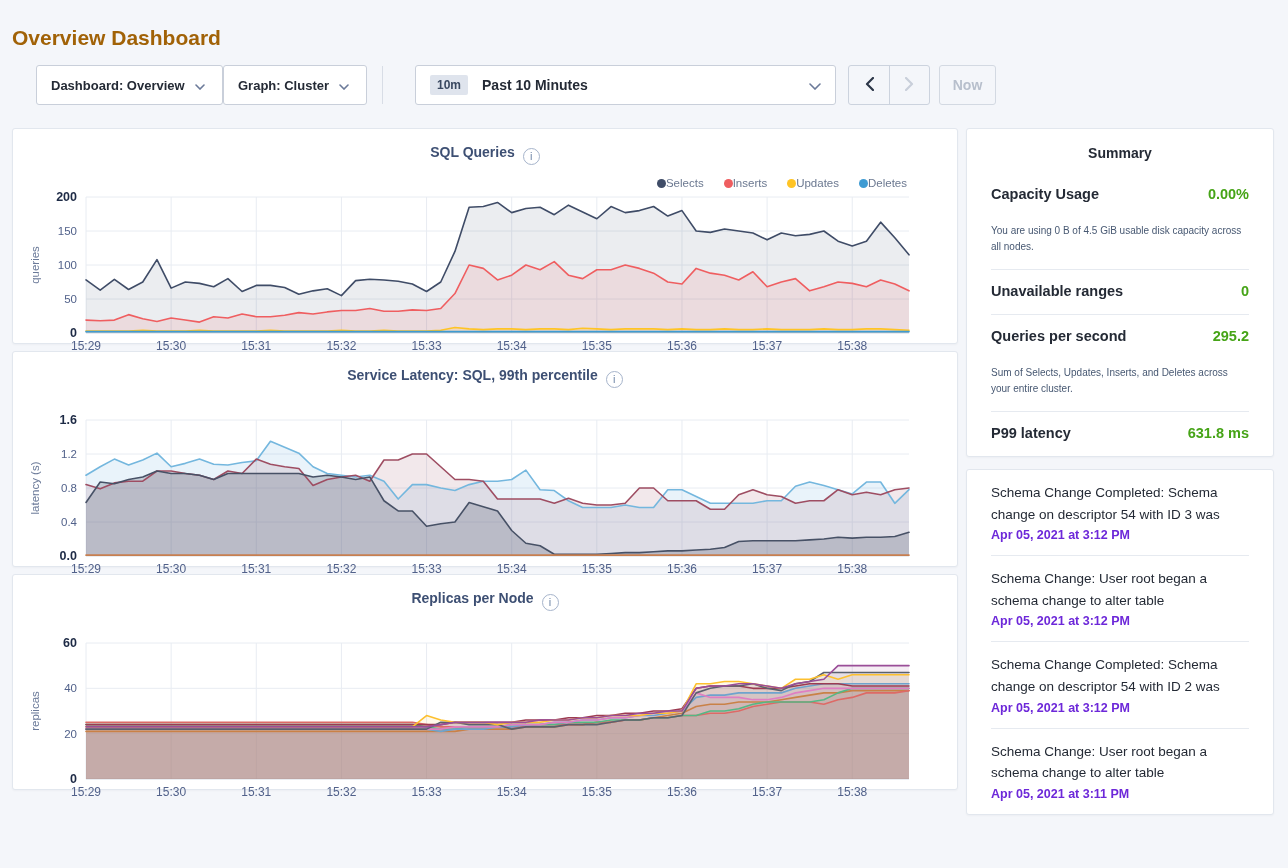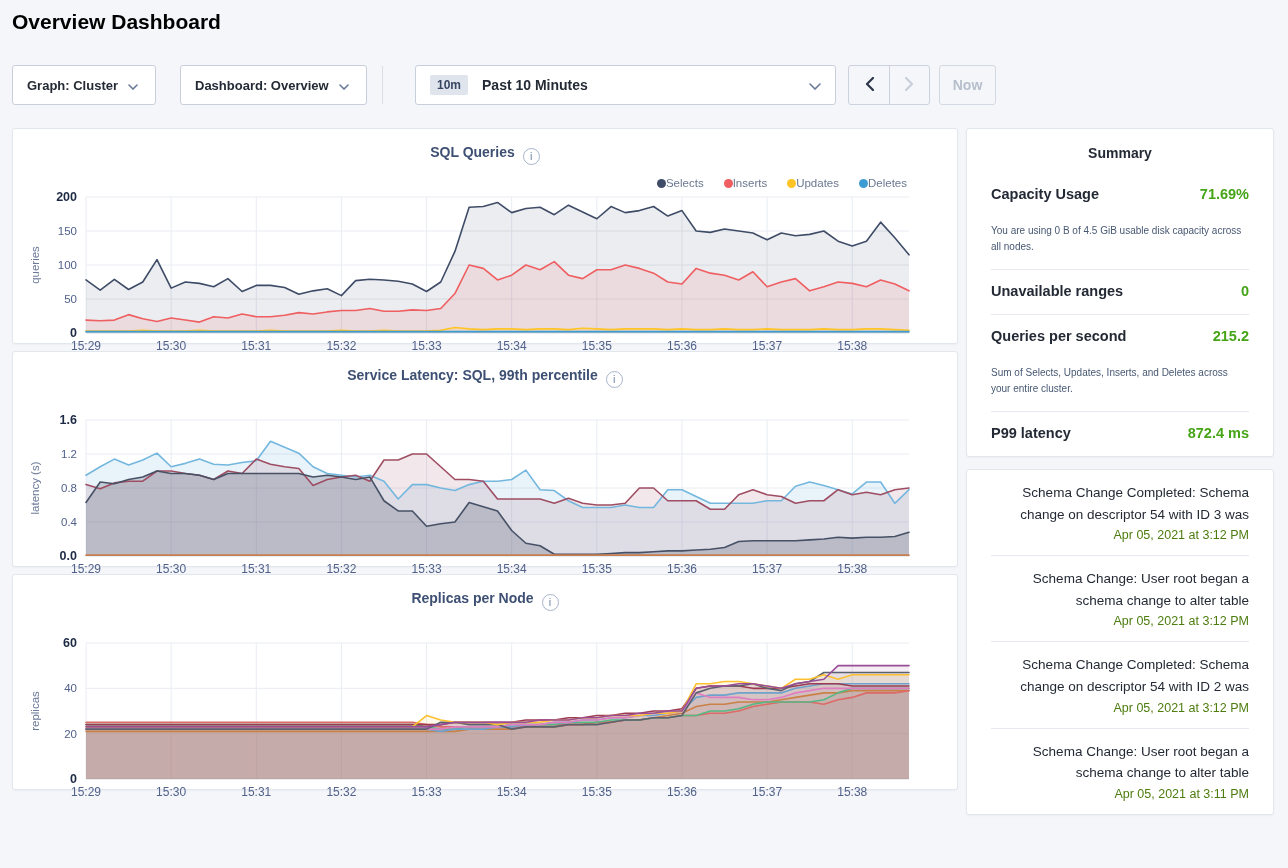--- a/index.html
+++ b/index.html
@@ -1,21 +1,21 @@
 <!DOCTYPE html>
 <html><head>
 <meta charset="utf-8">
 <style>
   * { box-sizing: border-box; }
   html,body { margin:0; padding:0; }
   body {
     width:1288px; height:868px; overflow:hidden; position:relative;
     background:#f4f6fa; font-family:"Liberation Sans", sans-serif; color:#242a35;
   }
-  h1.page-title { position:absolute; top:10px; left:12px; margin:0; font-size:21px; font-weight:600; color:#000000; }
+  h1.page-title { position:absolute; top:26px; left:12px; margin:0; font-size:21px; font-weight:600; color:#a16207; }
 
   
   .toolbar { position:absolute; top:65px; left:12px; height:40px; display:flex; align-items:center; }
   .dd-btn {
     height:40px; background:#fff; border:1px solid #c9cfda; border-radius:3px;
     display:flex; align-items:center; gap:10px; padding:0 14px;
     font-size:13px; font-weight:700; color:#242a35; cursor:pointer;
   }
   .dd-btn.graph { width:144px; }
   .dd-btn.dash  { width:187px; margin-left:24px; }
@@ -54,41 +54,41 @@
   .side-panel { background:#fff; border:1px solid #e2e7ee; border-radius:3px;
     box-shadow:0 1px 2px rgba(40,50,70,.04); margin-bottom:12px; padding:0 24px; }
   .side-title { text-align:center; font-size:14px; font-weight:700; color:#242a35; padding:16px 0 12px; }
   .sum-row { padding:13px 0 15px; }
   .sum-row + .sum-row { border-top:1px solid #e6eaf0; }
   .sum-head { display:flex; align-items:baseline; }
   .sum-label { font-size:14.5px; font-weight:700; color:#242a35; }
   .sum-link { font-size:14.5px; font-weight:700; margin-left:12px; text-decoration:none; cursor:pointer; }
   .sum-value { margin-left:auto; font-size:14.5px; font-weight:700; }
   .sum-sub { font-size:10px; color:#475872; line-height:1.55; margin-top:21px; }
-  .event-item { padding:12px 0 13px;text-align:right; }
+  .event-item { padding:12px 0 13px; }
   .event-item + .event-item { border-top:1px solid #e6eaf0; }
   .event-text { font-size:13.5px; color:#242a35; line-height:1.6; }
-  .event-time { font-size:12.5px; color:#4d7c0f; margin-top:3px; }
+  .event-time { font-size:12.5px; color:#6d28d9; margin-top:3px;font-weight:bold; }
 </style>
 </head>
 <body>
 
 <h1 class="page-title">Overview Dashboard</h1>
 
 <div class="toolbar">
-  <div class="dd-btn graph">
-    <span>Graph: Cluster</span>
+  <div class="dd-btn dash">
+    <span>Dashboard: Overview</span>
     <span>
       <svg width="10" height="6" viewBox="0 0 10 6">
           <path d="M1 1l4 4 4-4" stroke="#6b7a99" stroke-width="1.6" fill="none" stroke-linecap="round"></path>
         </svg>
     </span>
   </div>
-  <div class="dd-btn dash">
-    <span>Dashboard: Overview</span>
+  <div class="dd-btn graph">
+    <span>Graph: Cluster</span>
     <span>
       <svg width="10" height="6" viewBox="0 0 10 6">
           <path d="M1 1l4 4 4-4" stroke="#6b7a99" stroke-width="1.6" fill="none" stroke-linecap="round"></path>
         </svg>
     </span>
   </div>
   <div class="vdivider"></div>
   <div class="time-selector">
     <span class="range-badge">10m</span>
     <span class="range-label">Past 10 Minutes</span>
@@ -283,41 +283,41 @@
   </div>
 </div>
 
 <div class="sidebar">
   <div class="side-panel">
     <div class="side-title">Summary</div>
     <div id="summary-rows">
         <div class="sum-row">
           <div class="sum-head">
             <span class="sum-label">Capacity Usage</span>
-            <span class="sum-value" style="color: rgb(70, 164, 23);">71.69%</span>
+            <span class="sum-value" style="color: rgb(70, 164, 23);">0.00%</span>
           </div>
           <div class="sum-sub">You are using 0 B of 4.5 GiB usable disk capacity across all nodes.</div>
         </div>
         <div class="sum-row">
           <div class="sum-head">
             <span class="sum-label">Unavailable ranges</span>
             <span class="sum-value" style="color: rgb(70, 164, 23);">0</span>
           </div>
         </div>
         <div class="sum-row">
           <div class="sum-head">
             <span class="sum-label">Queries per second</span>
-            <span class="sum-value" style="color: rgb(70, 164, 23);">215.2</span>
+            <span class="sum-value" style="color: rgb(70, 164, 23);">295.2</span>
           </div>
           <div class="sum-sub">Sum of Selects, Updates, Inserts, and Deletes across your entire cluster.</div>
         </div>
         <div class="sum-row">
           <div class="sum-head">
             <span class="sum-label">P99 latency</span>
-            <span class="sum-value" style="color: rgb(70, 164, 23);">872.4 ms</span>
+            <span class="sum-value" style="color: rgb(70, 164, 23);">631.8 ms</span>
           </div>
         </div>
       </div>
   </div>
   <div class="side-panel">
     <div id="event-items">
         <div class="event-item">
           <div class="event-text">Schema Change Completed: Schema change on descriptor 54 with ID 3 was</div>
           <div class="event-time">Apr 05, 2021 at 3:12 PM</div>
         </div>

